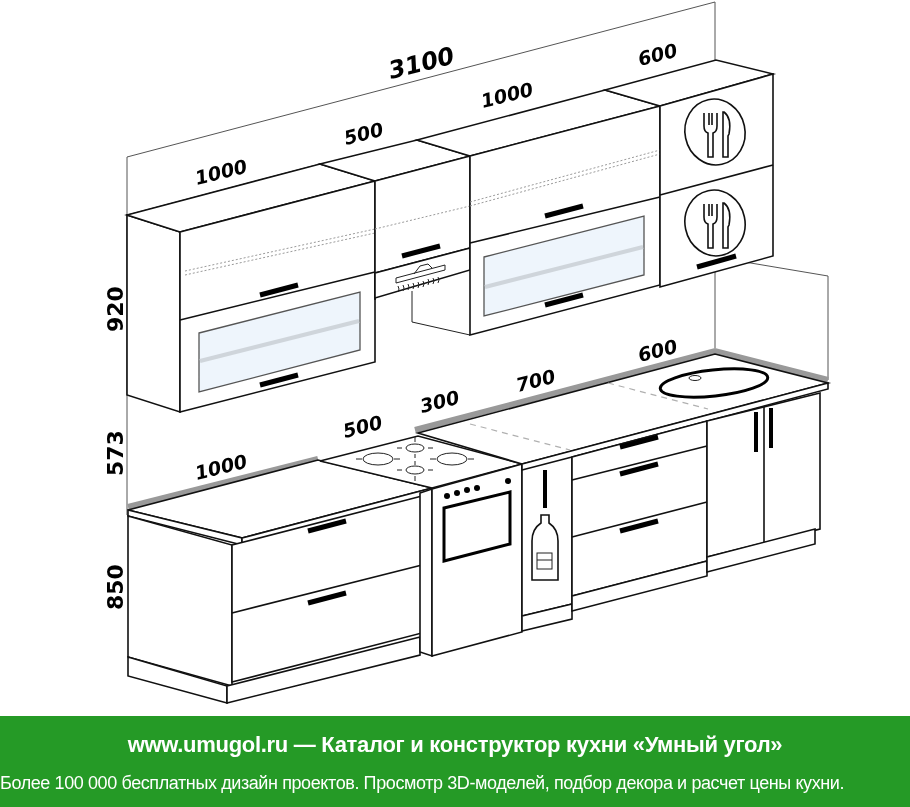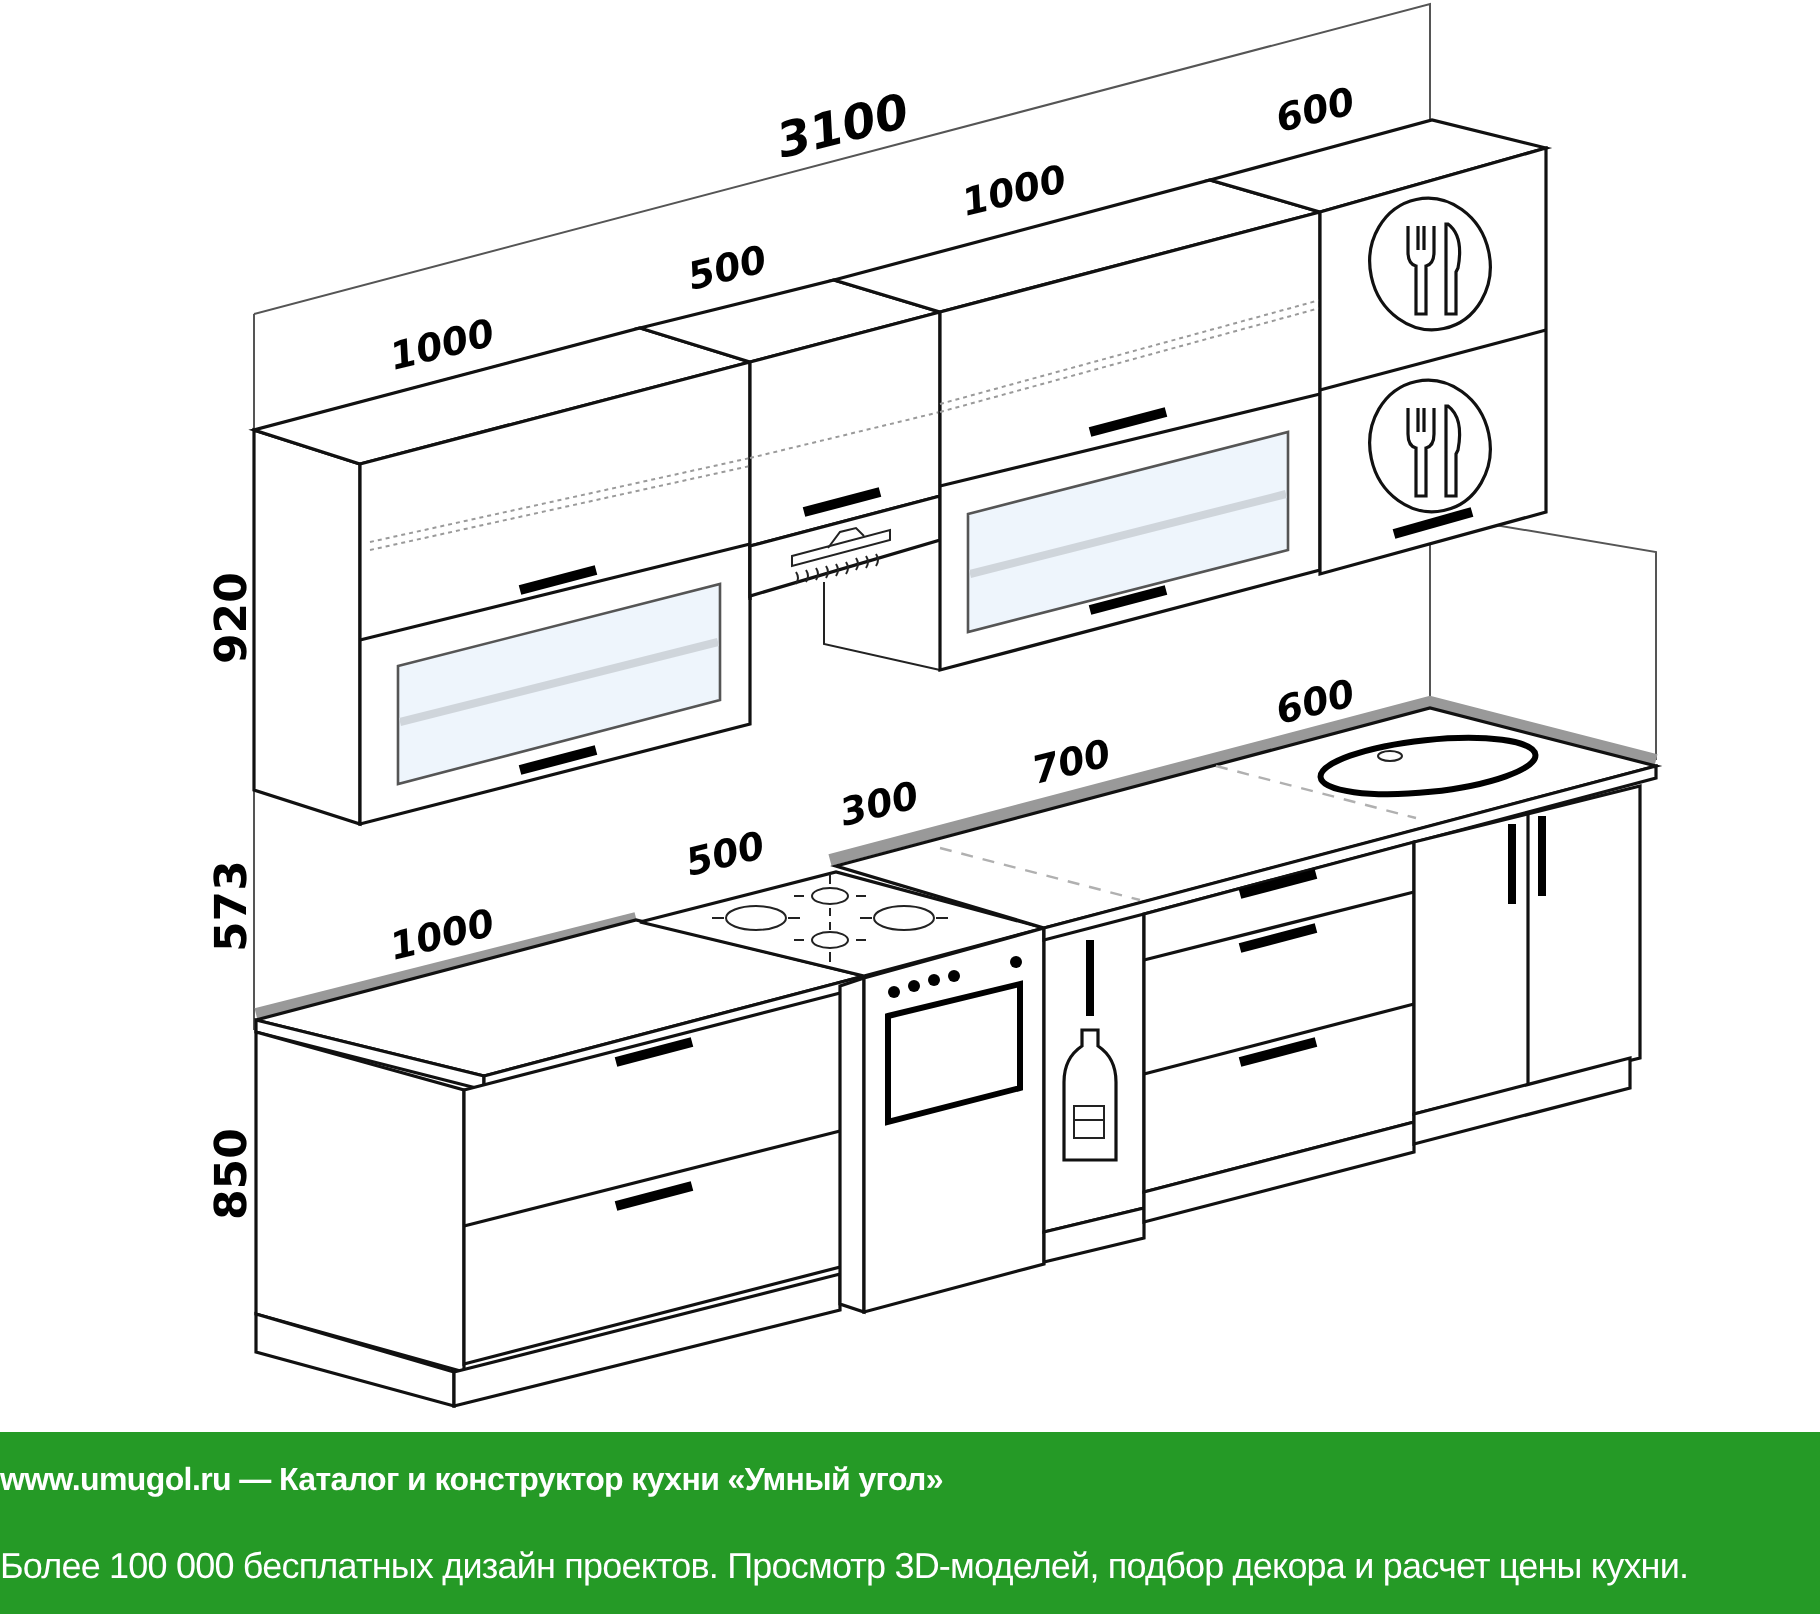--- a/index.html
+++ b/index.html
@@ -16,22 +16,22 @@
   .dots { stroke: #9a9a9a; stroke-width: 1; stroke-dasharray: 2 2; fill: none; }
   .dash { stroke: #b0b0b0; stroke-width: 1.2; stroke-dasharray: 6 5; fill: none; }
   .handle { stroke: #000; stroke-width: 5; stroke-linecap: butt; }
   .edge { stroke: #999; stroke-width: 6; fill: none; }
   .dim { font-family: "DejaVu Sans", sans-serif; font-weight: bold; font-style: italic;
          font-size: 19px; fill: #000; }
   .dimv { font-family: "DejaVu Sans", sans-serif; font-weight: bold; font-size: 22px; fill: #000; }
   .dimbig { font-size: 24px; }
   #footer { position: absolute; left: 0; top: 716px; width: 910px; height: 91px;
             background: #259a26; color: #fff; }
-  #footer .title { position: absolute; left: 0; width: 910px; top: 16px; 
-            font-family: "Liberation Sans", sans-serif; font-weight: bold; font-size: 16px;
+  #footer .title { position: absolute; left: 0; width: 910px; top: 16px; text-align: center;
+            font-family: "Liberation Sans", sans-serif; font-weight: bold; font-size: 22px;
             letter-spacing: -0.3px; white-space: nowrap; }
   #footer .sub { position: absolute; left: 0; width: 778px; top: 57px; text-align: left;
             font-family: "Liberation Sans", sans-serif; font-size: 18px; letter-spacing: -0.4px;
             white-space: nowrap; }
 </style>
 </head>
 <body>
 
 <div id="drawing">
 <svg width="910" height="716" viewBox="0 0 910 716" xmlns="http://www.w3.org/2000/svg">

